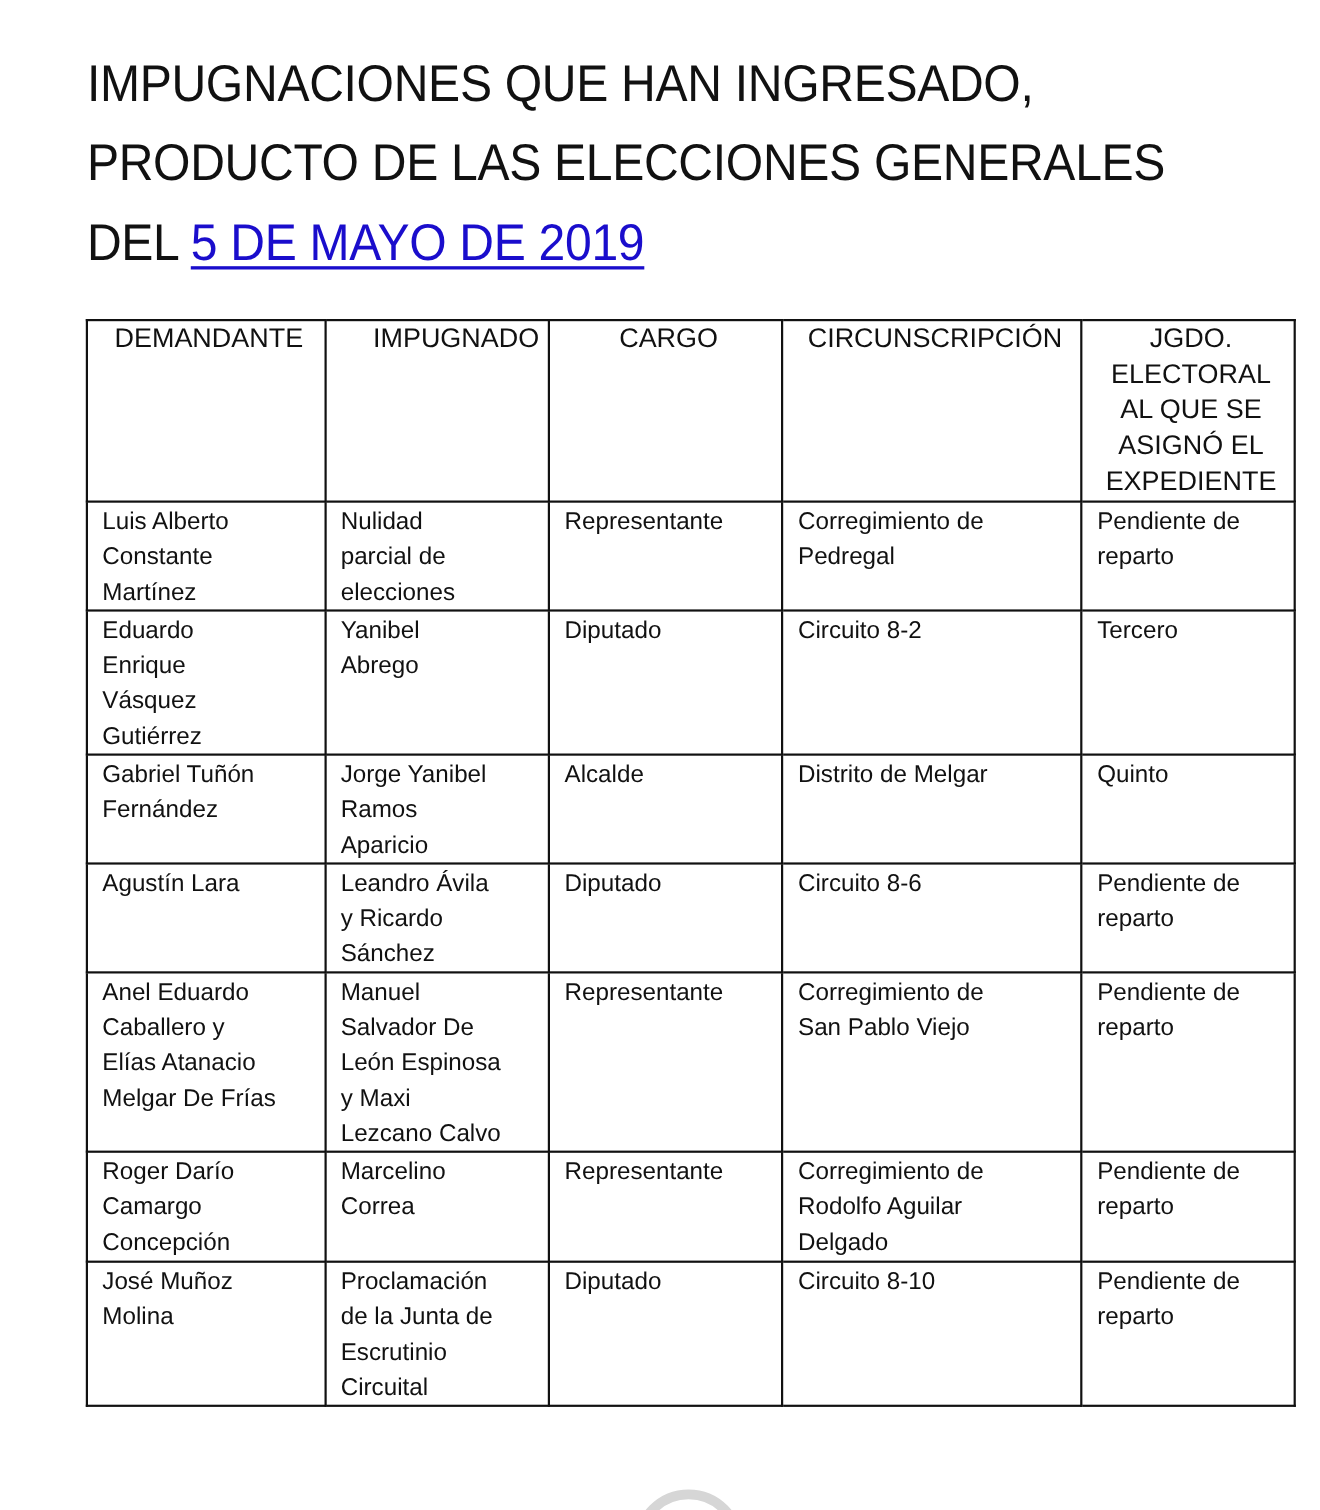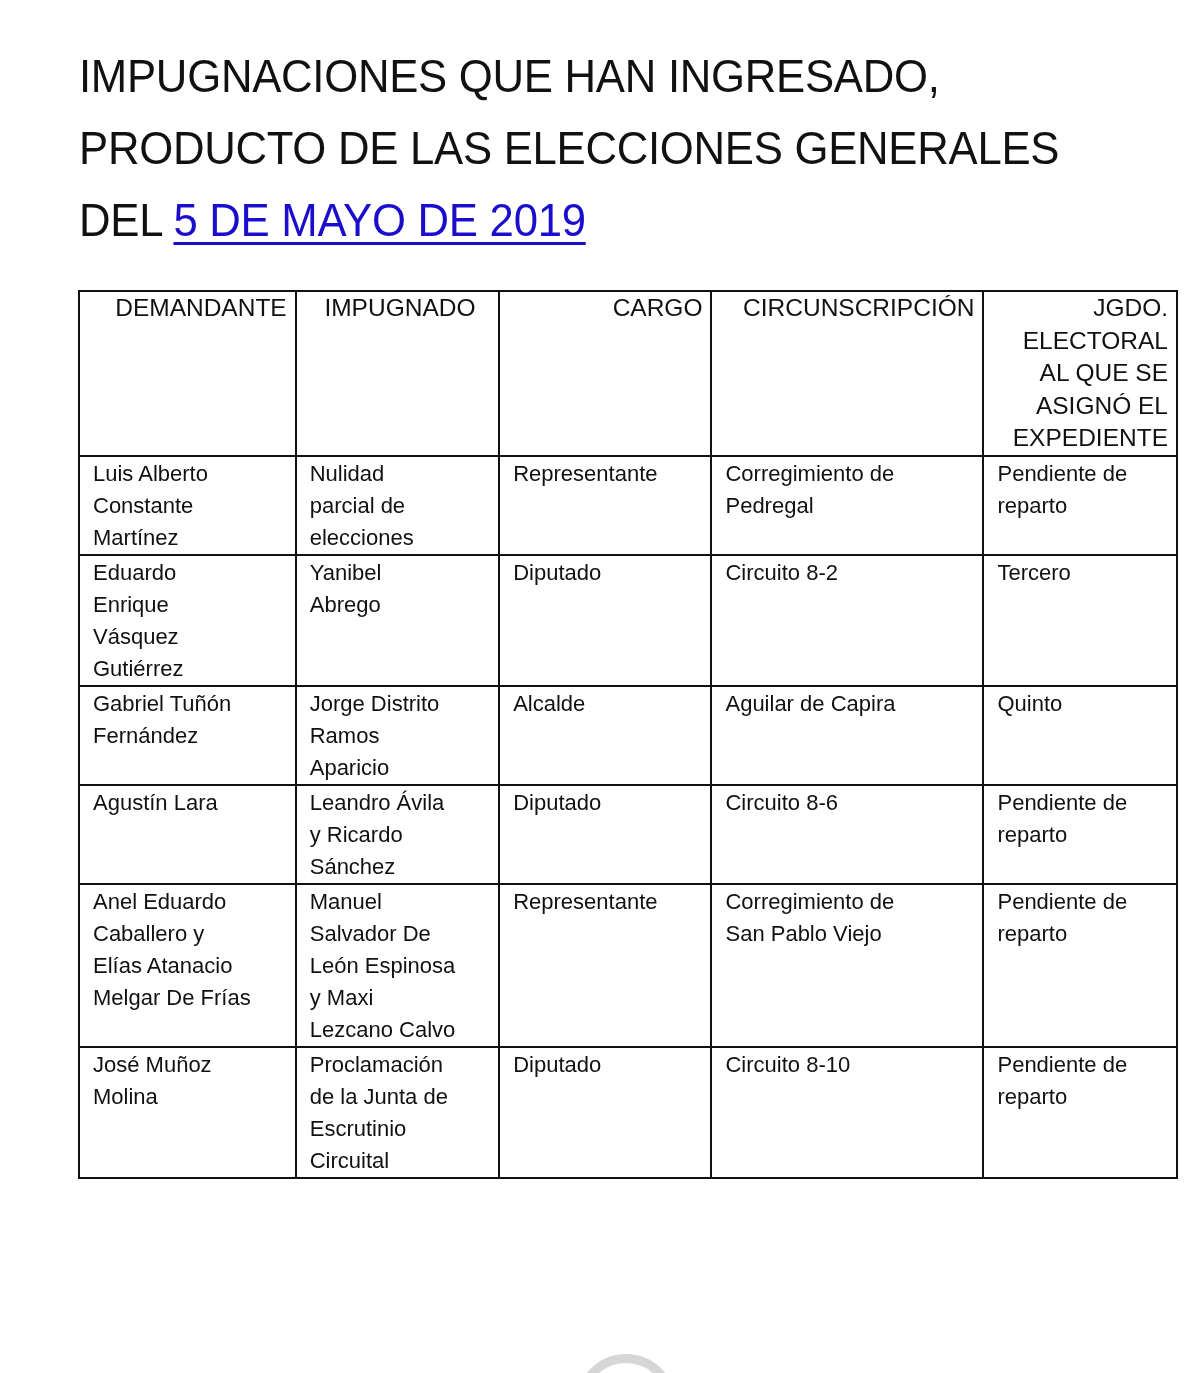--- a/index.html
+++ b/index.html
@@ -53,23 +53,23 @@
       font-size: 22px;
       line-height: 32px;
       padding: 1px 8px 0 13px;
       color: #111111;
       overflow: hidden;
     }
     table.impugnaciones th {
       font-size: 24.5px;
       line-height: 32.5px;
       padding-top: 0;
-      text-align: right;
-    }
-    table.impugnaciones th.left { text-align: center; margin-top: 19px; }
+      text-align: center;
+    }
+    table.impugnaciones th.left { text-align: right; margin-top: 19px; }
     .cell-text { display: block; white-space: pre-line; }
 
     .col-1 { width: 196px; }
     .col-2 { width: 184px; }
     .col-3 { width: 192px; }
     .col-4 { width: 246px; }
     .col-5 { width: 175px; }
 
     tr.h-head { height: 163px; }
     tr.r1 { height: 98px; }
@@ -177,29 +177,29 @@
       <td>
           <span class="cell-text">Tercero</span>
         </td>
     </tr>
     <tr class="r3">
       <td>
           <span class="cell-text">Gabriel Tuñón
 Fernández</span>
         </td>
       <td>
-          <span class="cell-text">Jorge Distrito
+          <span class="cell-text">Jorge Yanibel
 Ramos
 Aparicio</span>
         </td>
       <td>
           <span class="cell-text">Alcalde</span>
         </td>
       <td>
-          <span class="cell-text">Aguilar de Capira</span>
+          <span class="cell-text">Distrito de Melgar</span>
         </td>
       <td>
           <span class="cell-text">Quinto</span>
         </td>
     </tr>
     <tr class="r4">
       <td>
           <span class="cell-text">Agustín Lara</span>
         </td>
       <td>
@@ -237,20 +237,43 @@
         </td>
       <td>
           <span class="cell-text">Corregimiento de
 San Pablo Viejo</span>
         </td>
       <td>
           <span class="cell-text">Pendiente de
 reparto</span>
         </td>
     </tr>
+    <tr class="r6">
+      <td>
+          <span class="cell-text">Roger Darío
+Camargo
+Concepción</span>
+        </td>
+      <td>
+          <span class="cell-text">Marcelino
+Correa</span>
+        </td>
+      <td>
+          <span class="cell-text">Representante</span>
+        </td>
+      <td>
+          <span class="cell-text">Corregimiento de
+Rodolfo Aguilar
+Delgado</span>
+        </td>
+      <td>
+          <span class="cell-text">Pendiente de
+reparto</span>
+        </td>
+    </tr>
     <tr class="r7">
       <td>
           <span class="cell-text">José Muñoz
 Molina</span>
         </td>
       <td>
           <span class="cell-text">Proclamación
 de la Junta de
 Escrutinio
 Circuital</span>

